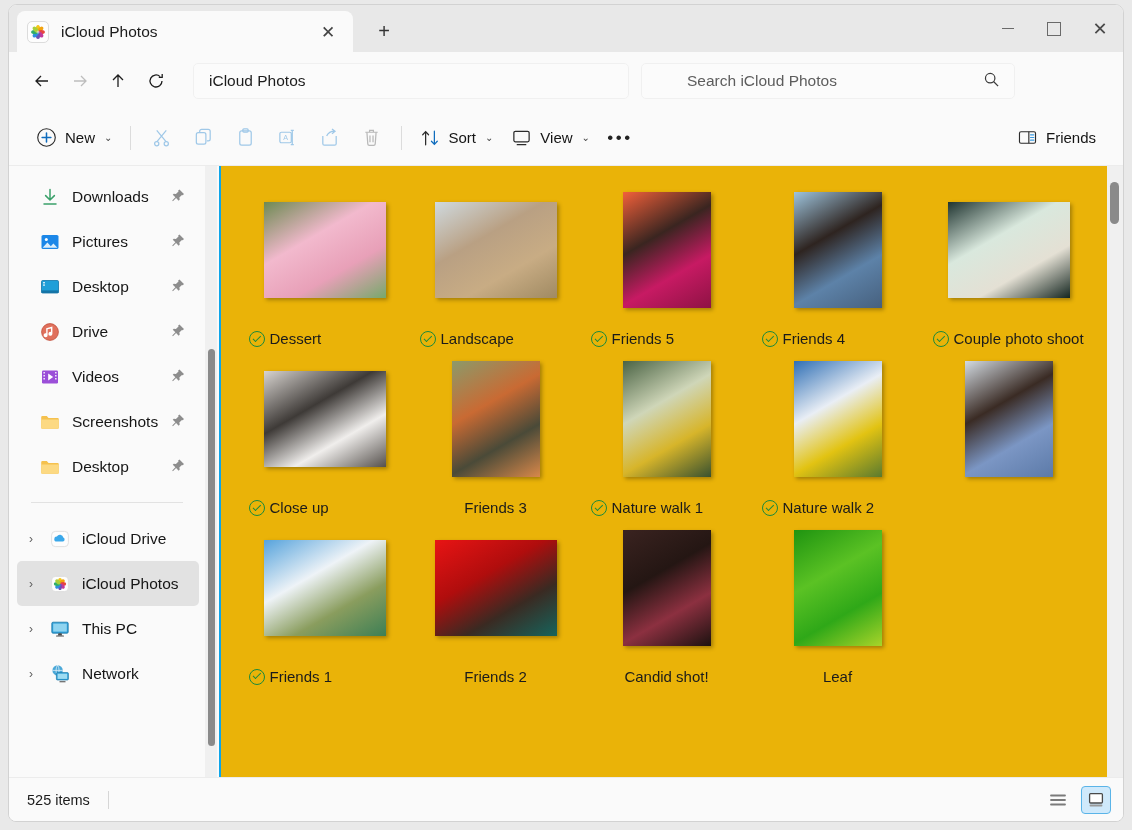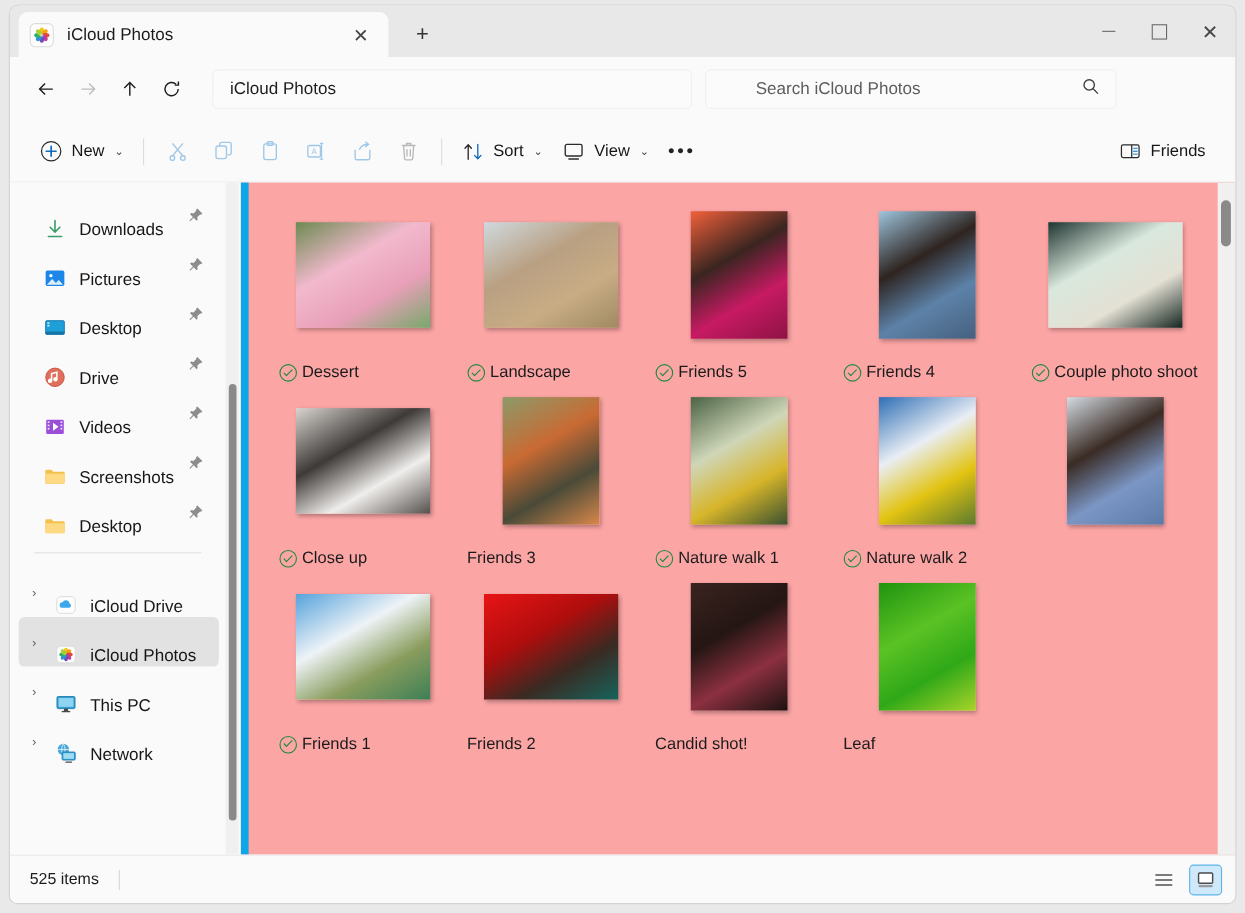--- a/index.html
+++ b/index.html
@@ -122,21 +122,21 @@
   .body { flex: 1; display: flex; min-height: 0; position: relative; }
 
   
   .sidebar {
     width: 210px; flex: none; background: #fafafa;
     position: relative; overflow: hidden;
   }
   .sb-scroll { position: absolute; inset: 0 14px 0 0; padding-top: 8px; }
   .sb-item {
     height: 45px; margin: 0 6px 0 8px;
-    display: flex; align-items: flex-end; border-radius: 5px;
+    display: flex; align-items: center; border-radius: 5px;
     padding: 0 8px 0 22px; position: relative;
   }
   .sb-item.selected { background: #e2e2e2; }
   .sb-ico { width: 22px; height: 22px; flex: none; position: relative; }
   .sb-label { margin-left: 11px; font-size: 15.5px; color: #161616; white-space: nowrap; }
   .pin {
     position: absolute; right: 14px; top: 50%; transform: translateY(-50%);
     color: #8d8d8d; font-size: 14px;
   }
   .sb-divider { height: 1px; background: #e2e2e2; margin: 13px 22px 13px 22px; }
@@ -150,22 +150,22 @@
     position: absolute; right: 2px; top: 0; bottom: 0; width: 12px;
     background: #f0f0f0;
   }
   .sb-thumb {
     position: absolute; left: 2.5px; width: 7px;
     background: #8a8a8a; border-radius: 4px;
   }
 
   
   .content {
-    flex: 1; background: #fca5a5; position: relative; overflow: hidden;
-    border-left: 7px solid #0ea5e9;
+    flex: 1; background: #eab308; position: relative; overflow: hidden;
+    border-left: 2px solid #0ea5e9;
   }
   .grid {
     position: absolute; inset: 0 22px 0 0;
     padding: 14px 0 0 18px;
     display: flex; flex-wrap: wrap;
     align-content: flex-start;
   }
   .tile {
     width: 171px; display: flex; flex-direction: column; align-items: center;
   }
@@ -175,21 +175,21 @@
   .thumb {
     box-shadow: 1.5px 2px 4px rgba(0,0,0,0.30);
     background-size: cover; background-position: center;
     overflow: hidden;
   }
   .caption {
     margin-top: 9px; width: 152px;
     display: flex; align-items: flex-start; gap: 5px;
     font-size: 15px; color: #1b1b1b; line-height: 1.32;
   }
-  .caption.nocheck { justify-content: flex-start; }
+  .caption.nocheck { justify-content: center; }
   .caption-text { white-space: normal; }
   .sync {
     flex: none; width: 16px; height: 16px; margin-top: 2px;
     border-radius: 50%; border: 1.6px solid #1a8a3c;
     position: relative;
   }
   .sync::after {
     content: ""; position: absolute; left: 3.2px; top: 3.8px;
     width: 6.5px; height: 3.2px;
     border-left: 1.6px solid #1a8a3c; border-bottom: 1.6px solid #1a8a3c;

